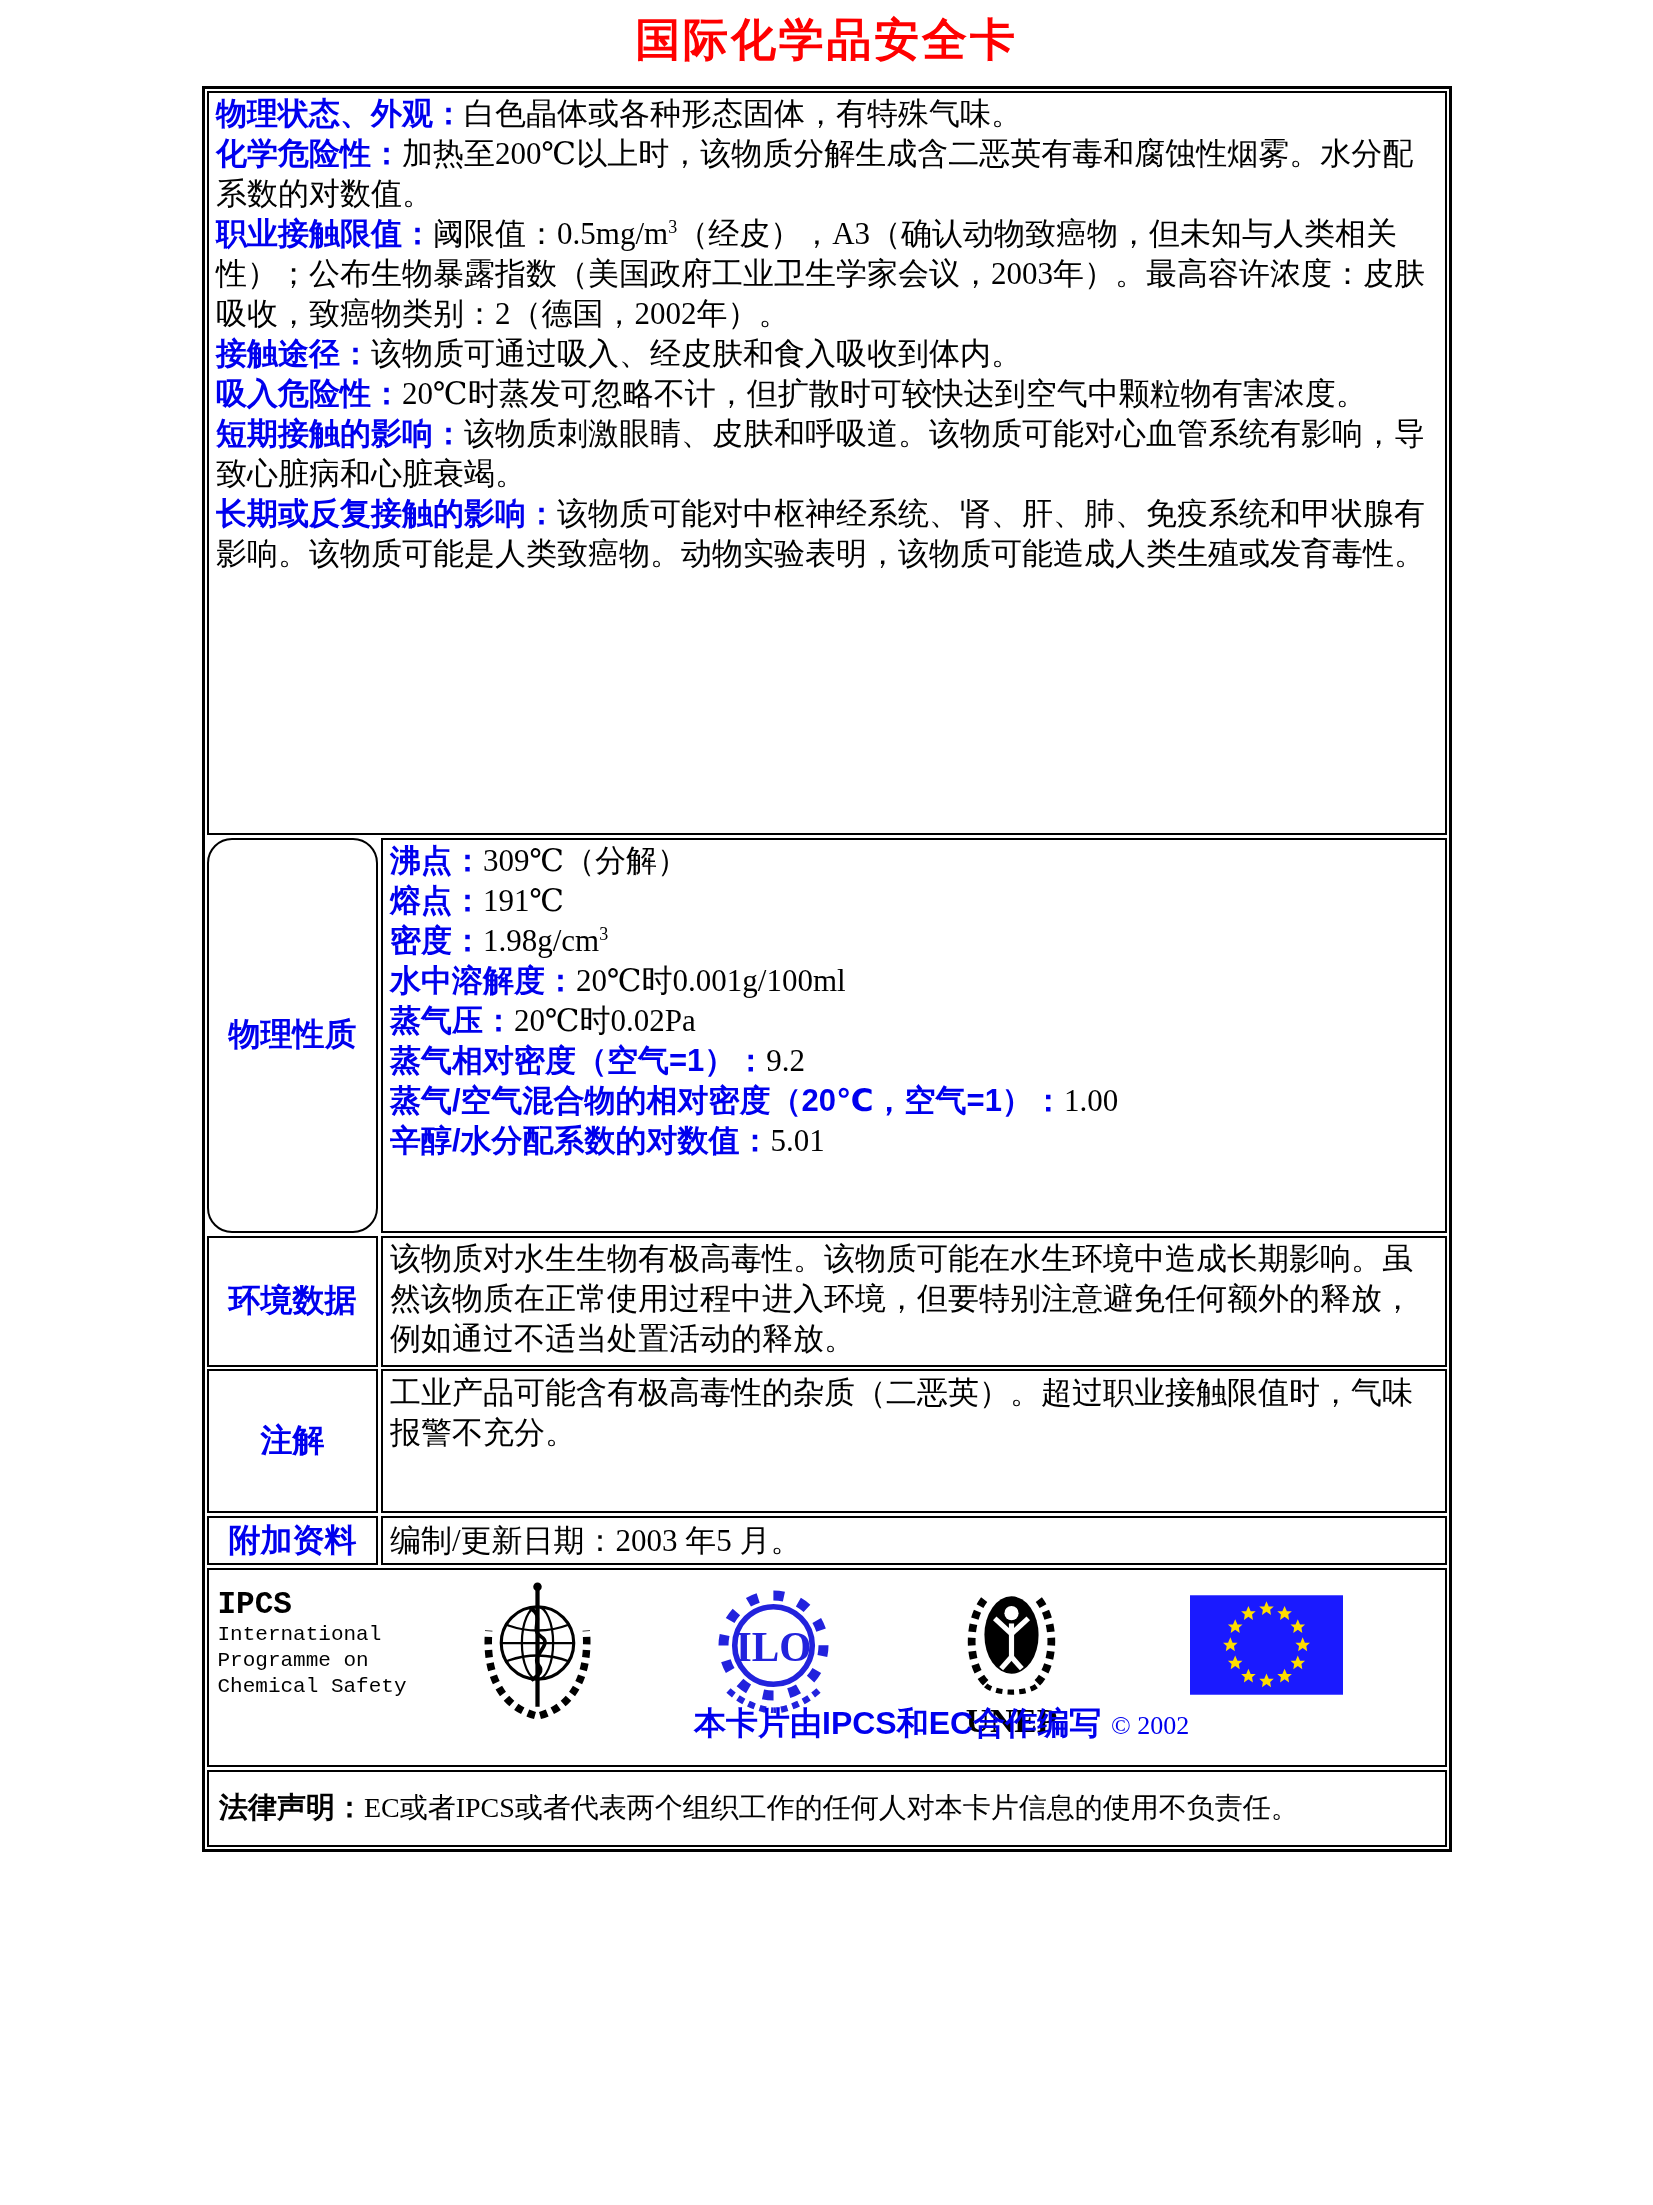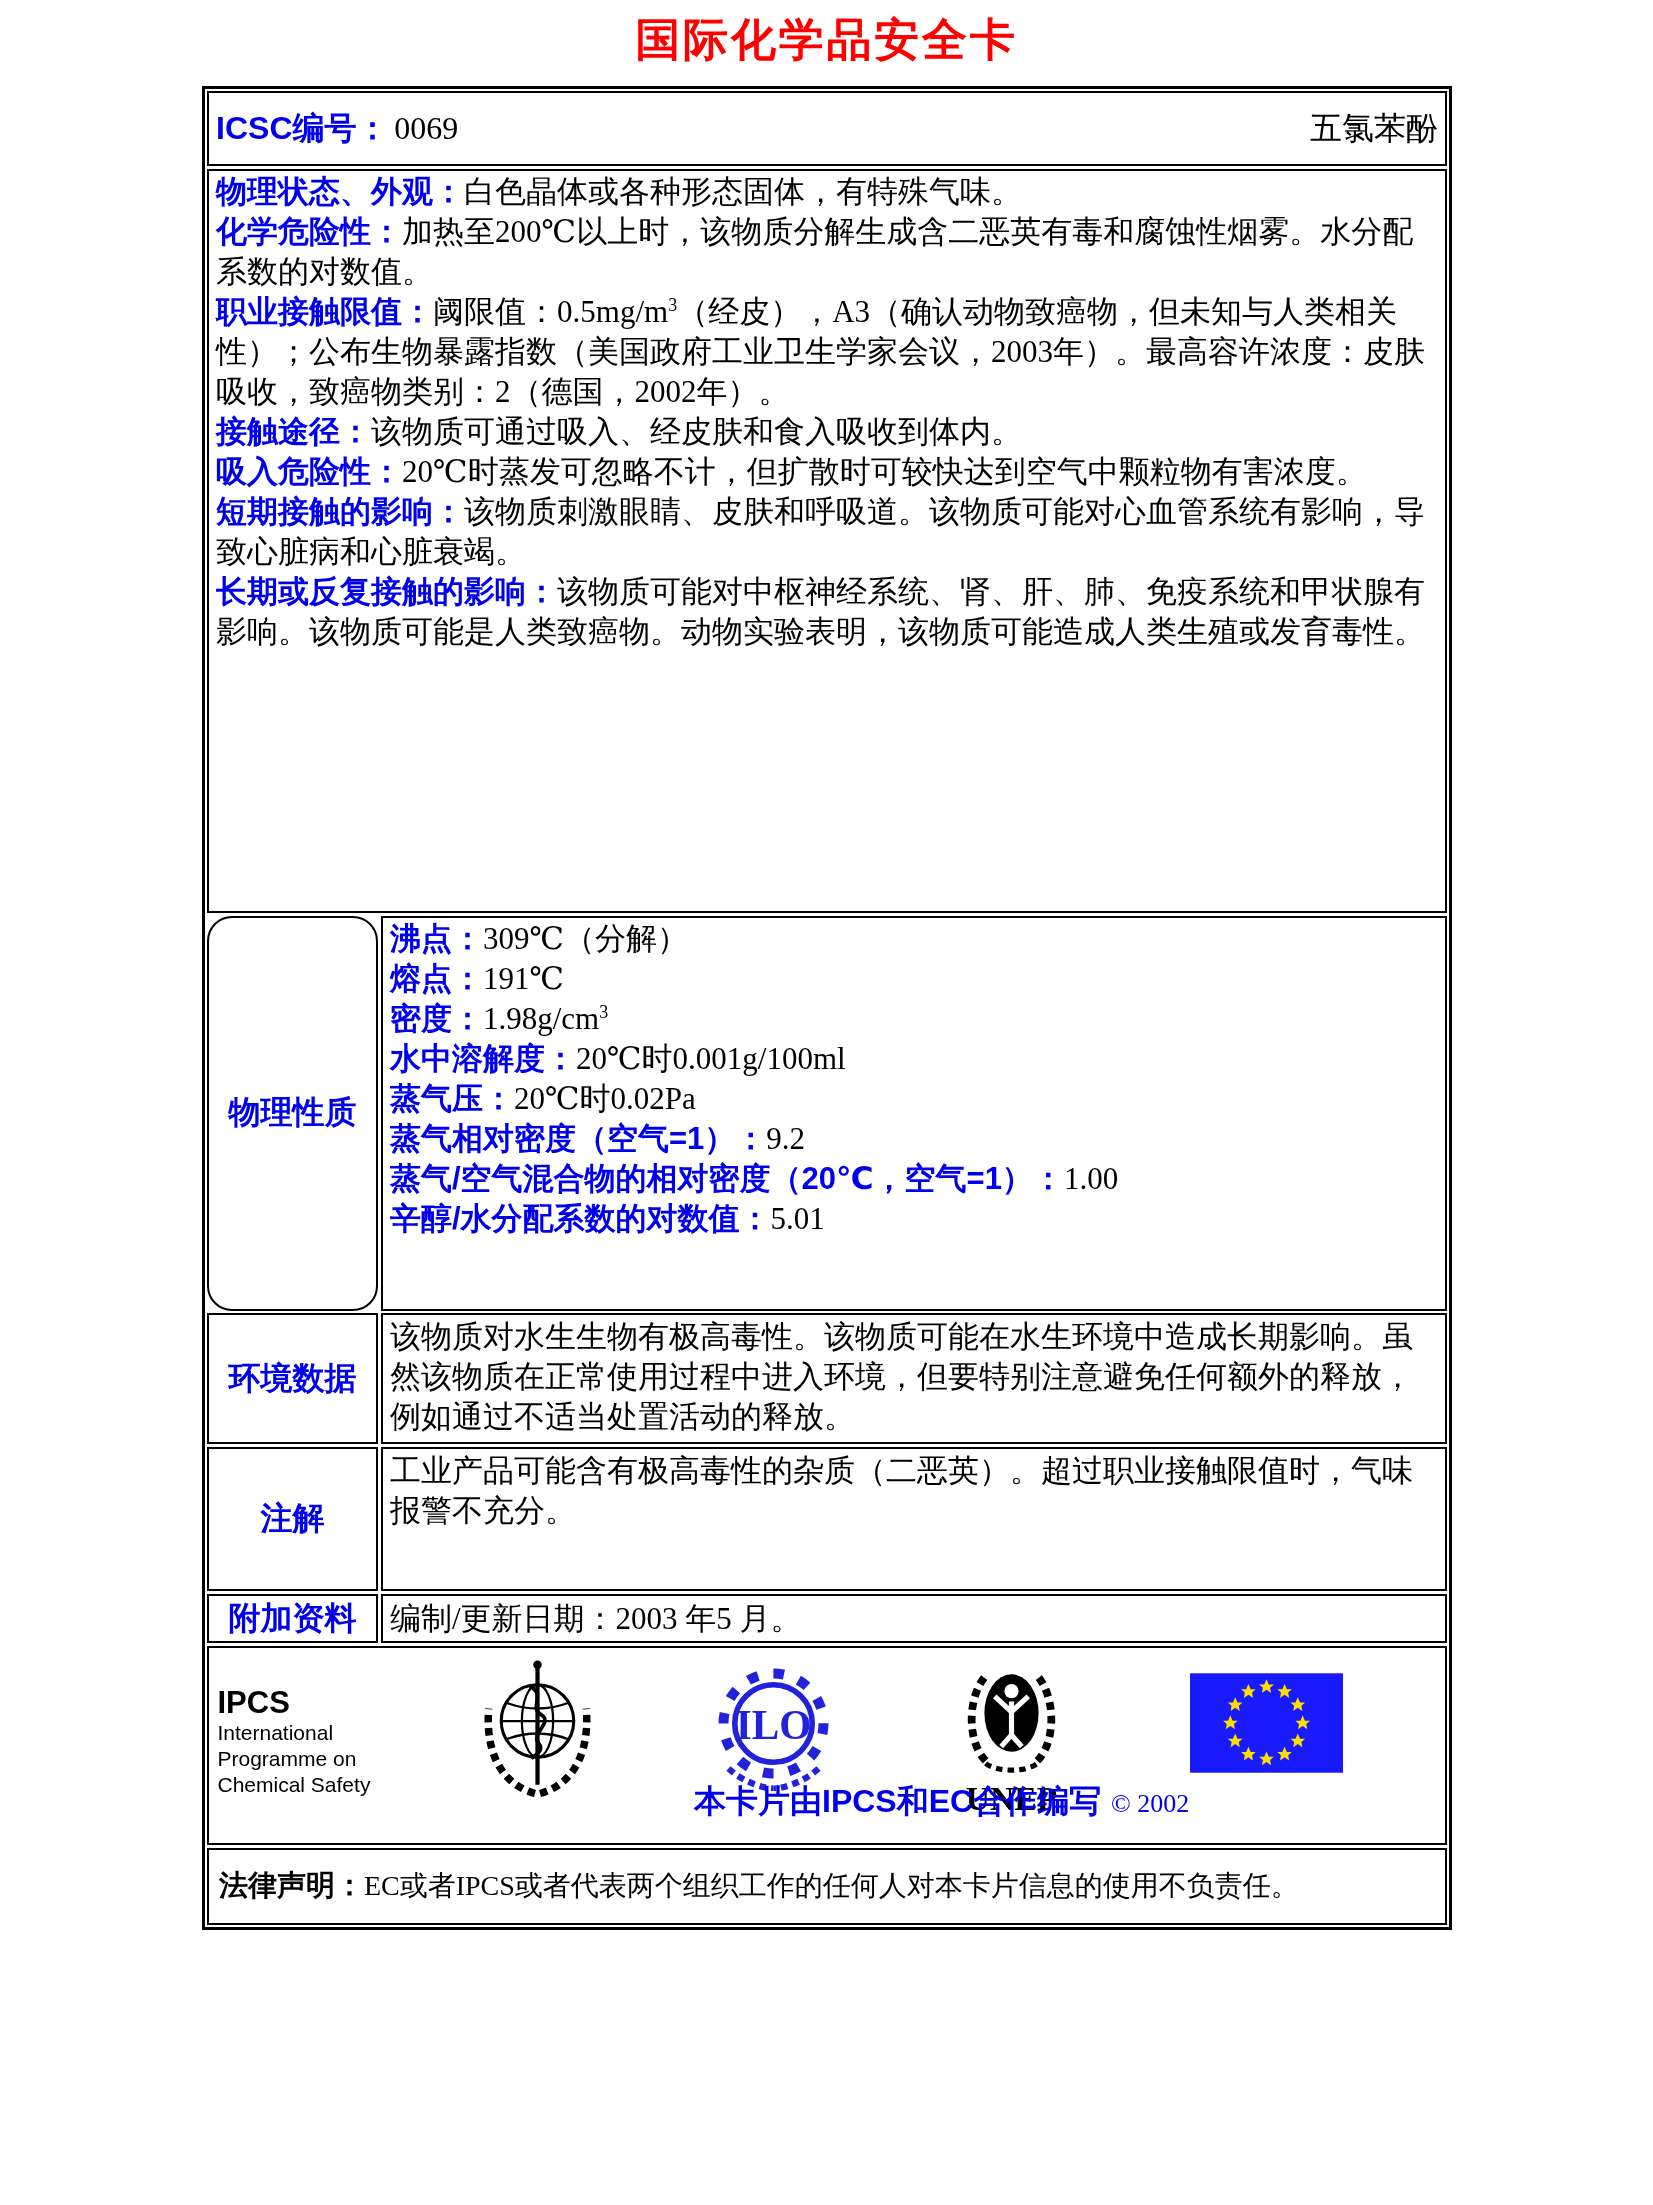--- a/index.html
+++ b/index.html
@@ -32,22 +32,22 @@
                 width:100%;padding:0 7px;box-sizing:border-box;font-size:32px;}
   .hdr-label{font-family:"Liberation Sans","DejaVu Sans",sans-serif;font-weight:bold;}
   .hdr-number{color:#000;padding-left:5.6px;}
   .hdr-name{color:#000;}
   
   .entry{margin:0;font-size:31px;line-height:40px;text-align:left;}
   .entry-label{font-family:"Liberation Sans","DejaVu Sans",sans-serif;font-weight:bold;}
   .entry sup{font-size:18px;line-height:0;vertical-align:super;}
   
   .logo-cell{position:relative;padding:0;}
-  .ipcs-block{position:absolute;left:8.4px;top:37px;
-              font-family:Liberation Sans, sans-serif;}
+  .ipcs-block{position:absolute;left:8.4px;top:17px;
+              font-family:Liberation Mono, monospace;}
   .ipcs-acronym{font-weight:bold;font-size:31px;line-height:35px;}
   .ipcs-line{font-size:21px;line-height:26px;}
   .logo{position:absolute;}
   .logo-who{left:266px;top:8.4px;}
   .logo-ilo{left:502px;top:18px;}
   .logo-unep{left:738px;top:7px;}
   .logo-eu{left:981px;top:25px;}
   .logo-caption{position:absolute;left:349px;top:132px;width:767px;text-align:center;font-size:32px;}
   .logo-caption .cap-main{font-family:"Liberation Sans","DejaVu Sans",sans-serif;font-weight:bold;}
   .logo-caption .cap-copy{font-size:26px;padding-left:9.8px;}
@@ -58,30 +58,20 @@
 </style>
 </head>
 <body>
 
 <div class="page">
 
   <div class="doc-title" style="color:#ff0000;">国际化学品安全卡</div>
 
   <div class="sheet">
 
-    <div class="trow" data-row="card-header">
-      <div class="cell content-cell" style="padding:0;">
-        <div class="header-inner">
-          <span>
-            <span class="hdr-label" style="color:#0000ee;">ICSC编号：</span><span class="hdr-number">0069</span>
-          </span>
-          <span class="hdr-name">五氯苯酚</span>
-        </div>
-      </div>
-    </div>
 
     <div class="trow" data-row="important-data">
       <div class="cell content-cell">
           <p class="entry"><span class="entry-label" style="color: rgb(0, 0, 238);">物理状态、外观：</span><span>白色晶体或各种形态固体，有特殊气味。</span></p>
           <p class="entry"><span class="entry-label" style="color: rgb(0, 0, 238);">化学危险性：</span><span>加热至200℃以上时，该物质分解生成含二恶英有毒和腐蚀性烟雾。水分配系数的对数值。</span></p>
           <p class="entry"><span class="entry-label" style="color: rgb(0, 0, 238);">职业接触限值：</span><span>阈限值：0.5mg/m</span><sup>3</sup><span>（经皮），A3（确认动物致癌物，但未知与人类相关性）；公布生物暴露指数（美国政府工业卫生学家会议，2003年）。最高容许浓度：皮肤吸收，致癌物类别：2（德国，2002年）。</span></p>
           <p class="entry"><span class="entry-label" style="color: rgb(0, 0, 238);">接触途径：</span><span>该物质可通过吸入、经皮肤和食入吸收到体内。</span></p>
           <p class="entry"><span class="entry-label" style="color: rgb(0, 0, 238);">吸入危险性：</span><span>20℃时蒸发可忽略不计，但扩散时可较快达到空气中颗粒物有害浓度。</span></p>
           <p class="entry"><span class="entry-label" style="color: rgb(0, 0, 238);">短期接触的影响：</span><span>该物质刺激眼睛、皮肤和呼吸道。该物质可能对心血管系统有影响，导致心脏病和心脏衰竭。</span></p>
           <p class="entry"><span class="entry-label" style="color: rgb(0, 0, 238);">长期或反复接触的影响：</span><span>该物质可能对中枢神经系统、肾、肝、肺、免疫系统和甲状腺有影响。该物质可能是人类致癌物。动物实验表明，该物质可能造成人类生殖或发育毒性。</span></p>

